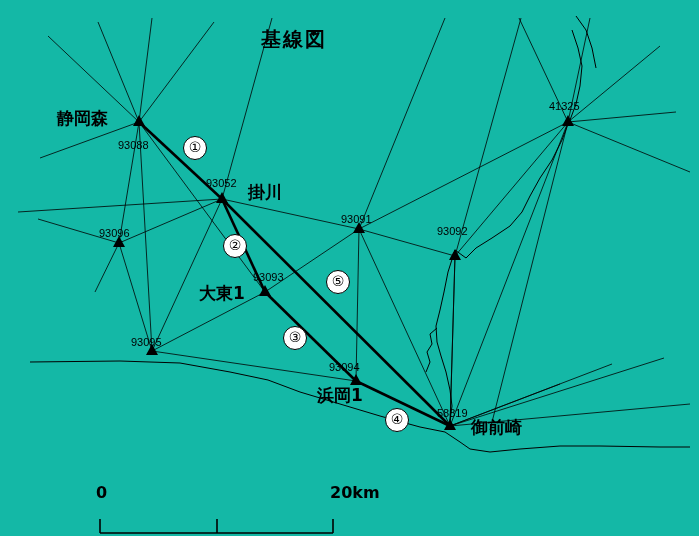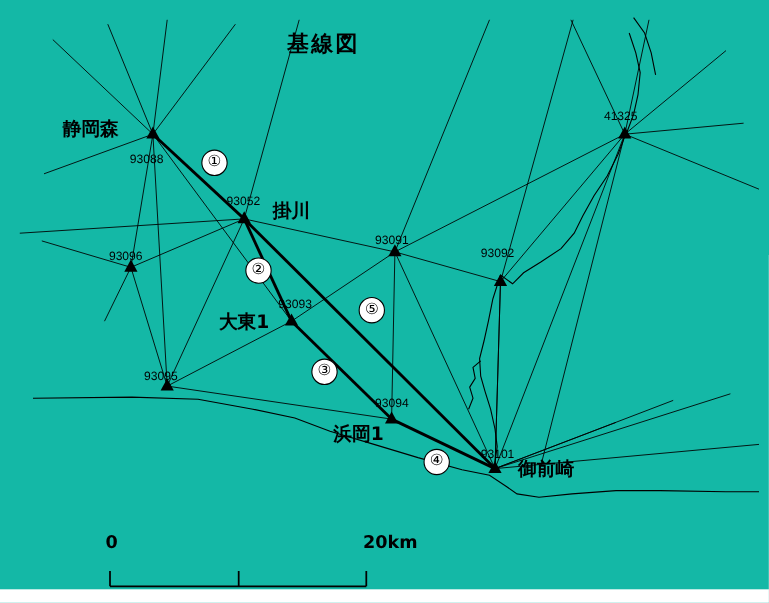--- a/index.html
+++ b/index.html
@@ -166,27 +166,27 @@
   <div class="lbl title-label" style="left:261px; top:29px;">基線図</div>
 
   <div class="lbl station-code" style="left:118px; top:100px;margin-top:40px;">93088</div>
   <div class="lbl station-code" style="left:206px; top:178px;">93052</div>
   <div class="lbl station-code" style="left:99px;  top:228px;">93096</div>
   <div class="lbl station-code" style="left:341px; top:214px;">93091</div>
   <div class="lbl station-code" style="left:437px; top:226px;">93092</div>
   <div class="lbl station-code" style="left:549px; top:101px;">41325</div>
   <div class="lbl station-code" style="left:253px; top:272px;">93093</div>
   <div class="lbl station-code" style="left:131px; top:337px;">93095</div>
-  <div class="lbl station-code" style="left:341px; top:362px;">93094</div>
-  <div class="lbl station-code" style="left:437px; top:408px;">93101</div>
+  <div class="lbl station-code" style="left:329px; top:362px;">93094</div>
+  <div class="lbl station-code" style="left:437px; top:408px;">58819</div>
 
   <div class="lbl place-name" style="left:57px;  top:110px;">静岡森</div>
   <div class="lbl place-name" style="left:248px; top:184px;">掛川</div>
   <div class="lbl place-name" style="left:199px; top:285px;">大東1</div>
-  <div class="lbl place-name" style="left:303px; top:387px;">浜岡1</div>
+  <div class="lbl place-name" style="left:317px; top:387px;">浜岡1</div>
   <div class="lbl place-name" style="left:471px; top:419px;">御前崎</div>
 
   <div class="baseline-num" style="left:183px; top:136px;">①</div>
   <div class="baseline-num" style="left:223px; top:234px;">②</div>
   <div class="baseline-num" style="left:283px; top:326px;">③</div>
   <div class="baseline-num" style="left:385px; top:408px;">④</div>
   <div class="baseline-num" style="left:326px; top:270px;">⑤</div>
 
   <div class="lbl scale-text" style="left:96px;  top:485px;">0</div>
   <div class="lbl scale-text" style="left:330px; top:485px;">20km</div>

